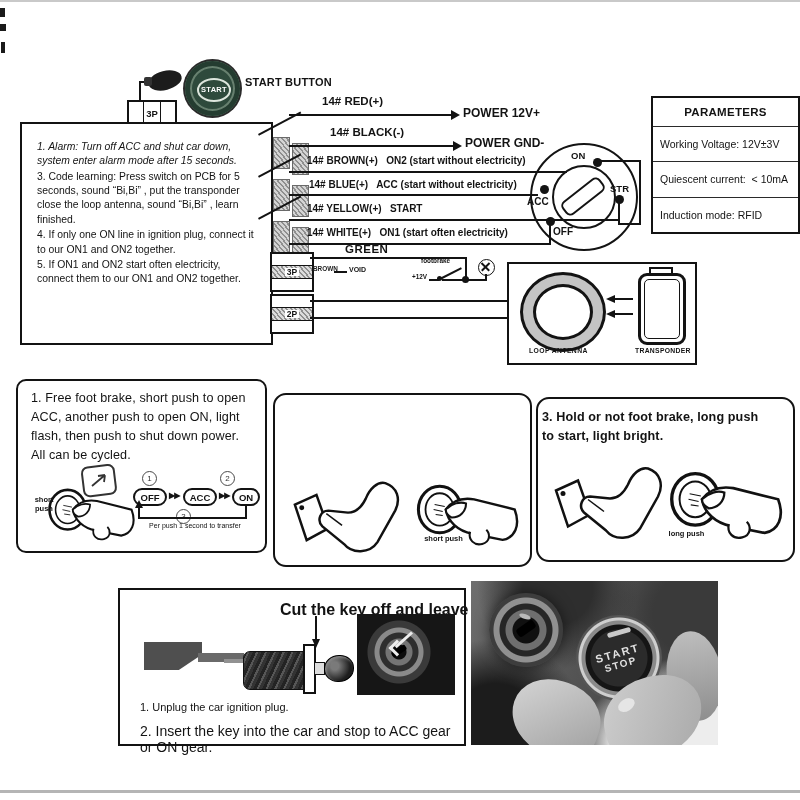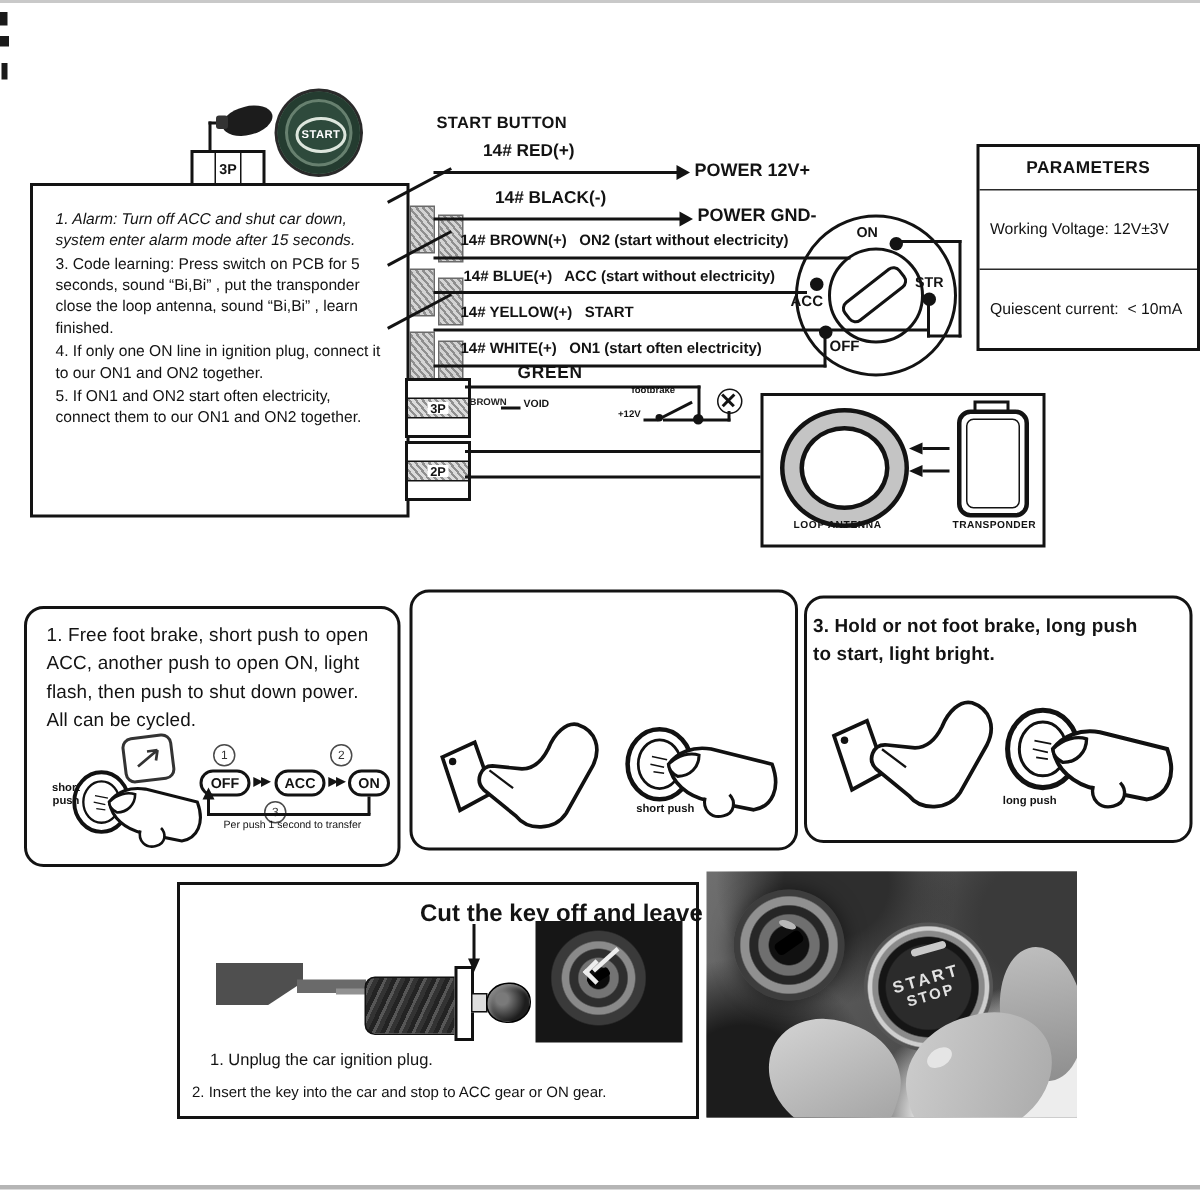--- a/index.html
+++ b/index.html
@@ -44,21 +44,21 @@
 
   <div class="ln" style="left:139px;top:81px;width:14px;height:2px;"></div>
   <div class="ln" style="left:139px;top:81px;width:2px;height:21px;"></div>
   <div class="abs" style="left:148px;top:71px;width:34px;height:19px;background:#1c1c1c;border-radius:50%;transform:rotate(-14deg);"></div>
   <div class="abs" style="left:144px;top:77px;width:8px;height:9px;background:#333;border-radius:2px;"></div>
   <div class="abs" style="left:185px;top:61px;width:55px;height:55px;border-radius:50%;background:#2e4a3c;
        box-shadow:0 0 0 2px #2a2a2a, inset 0 0 0 5px #243c30, inset 0 0 0 7px #67806f;">
     <div class="abs" style="left:12px;top:17px;width:30px;height:20px;border:2px solid #dde6dd;border-radius:50%;
          font-size:7.5px;font-weight:bold;color:#fff;text-align:center;line-height:19px;letter-spacing:.3px;">START</div>
   </div>
-  <div class="abs b" style="left:245px;top:76px;font-size:11px;letter-spacing:.2px;margin-left:46px;">START BUTTON</div>
+  <div class="abs b" style="left:245px;top:76px;font-size:11px;letter-spacing:.2px;">START BUTTON</div>
 
   <div class="abs" style="left:127px;top:100px;width:46px;height:22px;border:2px solid #131313;display:flex;">
     <div style="flex:1;border-right:1.5px solid #131313;"></div>
     <div style="flex:1.2;border-right:1.5px solid #131313;display:flex;align-items:center;justify-content:center;font-size:9.5px;font-weight:bold;">3P</div>
     <div style="flex:1;"></div>
   </div>
 
   <div class="box" style="left:20px;top:122px;width:249px;height:219px;">
     <div class="abs" style="left:15px;top:16px;width:218px;font-size:10.4px;line-height:1.38;">
       <p style="margin:0 0 1px;font-style:italic;">1. Alarm: Turn off ACC and shut car down, system enter alarm mode after 15 seconds.</p>
@@ -115,20 +115,21 @@
   <div class="ln" style="left:599px;top:160px;width:42px;height:2px;"></div>
   <div class="ln" style="left:639px;top:160px;width:2px;height:65px;"></div>
   <div class="ln" style="left:618px;top:223px;width:23px;height:2px;"></div>
   <div class="ln" style="left:618px;top:202px;width:2px;height:23px;"></div>
   <div class="ln" style="left:549px;top:224px;width:2px;height:21px;"></div>
 
   <div class="abs" style="left:651px;top:96px;width:145px;height:134px;border:2px solid #131313;background:#fff;display:flex;flex-direction:column;">
     <div class="b" style="height:28px;display:flex;align-items:center;justify-content:center;font-size:11.5px;letter-spacing:.3px;">PARAMETERS</div>
     <div class="params-row pre" style="flex:1;">Working Voltage: 12V±3V</div>
     <div class="params-row pre" style="flex:1;">Quiescent current:  &lt; 10mA</div>
+    <div class="params-row pre" style="flex:1;">Induction mode: RFID</div>
   </div>
 
   <div class="conn" style="left:270px;top:252px;height:36px;">
     <div class="row"></div>
     <div class="row hatch">
         <span class="lbl">3P</span>
       </div>
     <div class="row"></div>
   </div>
   <div class="abs b" style="left:345px;top:243px;font-size:11.5px;letter-spacing:.5px;">GREEN</div>
@@ -168,21 +169,21 @@
     <div class="abs" style="left:129px;top:9px;width:42px;height:66px;border:3px solid #131313;border-radius:9px;background:#fff;">
       <div class="abs" style="left:3px;top:3px;right:3px;bottom:3px;border:1.6px solid #131313;border-radius:5px;"></div>
     </div>
     <div class="abs b" style="left:126px;top:83px;font-size:6.8px;letter-spacing:.3px;">TRANSPONDER</div>
     <div class="ln" style="left:106px;top:34px;width:18px;height:2px;"></div>
     <div class="arr-l" style="left:97px;top:30.5px;"></div>
     <div class="ln" style="left:106px;top:49px;width:18px;height:2px;"></div>
     <div class="arr-l" style="left:97px;top:45.5px;"></div>
   </div>
 
-  <div class="stepbox" style="left:16px;top:404px;width:247px;height:170px;">
+  <div class="stepbox" style="left:16px;top:379px;width:247px;height:170px;border-radius:10px;">
     <div class="steptext" style="left:13px;top:8px;width:222px;">1.  Free foot brake, short push to open ACC, another push to open ON, light flash, then push to shut down power. All can be cycled.</div>
     <svg class="abs" style="left:62px;top:82px;" width="40" height="36" viewBox="0 0 40 36">
       <rect x="3" y="3" width="32" height="29" rx="6" fill="#fff" stroke="#333" stroke-width="2" transform="rotate(-7 20 18)"></rect>
       <path d="M12,23 L25,12 M25,12 l-7,1 M25,12 l-1,7" stroke="#333" stroke-width="1.8" fill="none"></path>
     </svg>
     <svg class="abs" style="left:22px;top:96px;" width="95" height="68" viewBox="0 0 110 75">
       <ellipse cx="32" cy="36" rx="21" ry="23" fill="#fff" stroke="#111" stroke-width="3"></ellipse>
       <ellipse cx="32" cy="36" rx="14" ry="16" fill="#fff" stroke="#111" stroke-width="1.8"></ellipse>
       <path d="M27,31 l10,2 M26,36 l9,2 M28,41 l7,1" stroke="#111" stroke-width="1" fill="none"></path>
       <path d="M38,36 C44,28 54,24 66,26 L106,36 C112,52 106,64 94,66 L64,60 C50,57 40,48 38,36 Z" fill="#fff" stroke="#111" stroke-width="2.4"></path>
@@ -255,21 +256,21 @@
     <div class="abs" style="left:160px;top:11px;font-size:16px;font-weight:600;white-space:nowrap;">Cut the key off and leave 1 mm out.</div>
     <div class="ln" style="left:195px;top:26px;width:2px;height:24px;"></div>
     <div class="arr-d" style="left:191.5px;top:49px;"></div>
     <div class="abs" style="left:237px;top:24px;width:98px;height:81px;
          background:radial-gradient(circle at 42px 38px, #0c0c0c 0 7px, #747474 8px 13px, #2e2e2e 14px 19px, #8a8a8a 20px 24px, #3a3a3a 25px 31px, #161616 32px);">
       <div class="abs" style="left:34px;top:34px;width:16px;height:6px;background:#000;border-radius:2px;transform:rotate(-32deg);"></div>
       <div class="ln" style="left:55px;top:17px;width:22px;height:3px;background:#ededed;transform:rotate(138deg);transform-origin:0 50%;"></div>
       <div class="abs" style="left:34px;top:28px;width:9px;height:9px;border-left:3px solid #ededed;border-bottom:3px solid #ededed;transform:rotate(45deg);"></div>
     </div>
     <div class="abs" style="left:20px;top:111px;font-size:11px;">1.  Unplug the car ignition plug.</div>
-    <div class="abs" style="left:8px;top:133px;font-size:10px;">2.  Insert the key into the car and stop to ACC gear or ON gear.</div>
+    <div class="abs" style="left:20px;top:133px;font-size:14px;">2.  Insert the key into the car and stop to ACC gear or ON gear.</div>
   </div>
 
   <div class="abs" style="left:471px;top:581px;width:247px;height:164px;overflow:hidden;
        background:
         radial-gradient(circle at 88% 88%, #ededed 0 34px, rgba(237,237,237,0) 70px),
         radial-gradient(circle at 68% 99%, #d8d8d8 0 30px, rgba(216,216,216,0) 60px),
         radial-gradient(circle at 10% 90%, #1c1c1c 0 45px, rgba(28,28,28,0) 90px),
         radial-gradient(circle at 35% 5%, #2e2e2e 0 35px, rgba(46,46,46,0) 80px),
         radial-gradient(circle at 90% 20%, #3a3a3a 0 40px, rgba(58,58,58,0) 85px),
         linear-gradient(120deg, #6f6f6f, #4c4c4c 60%, #5c5c5c);">

